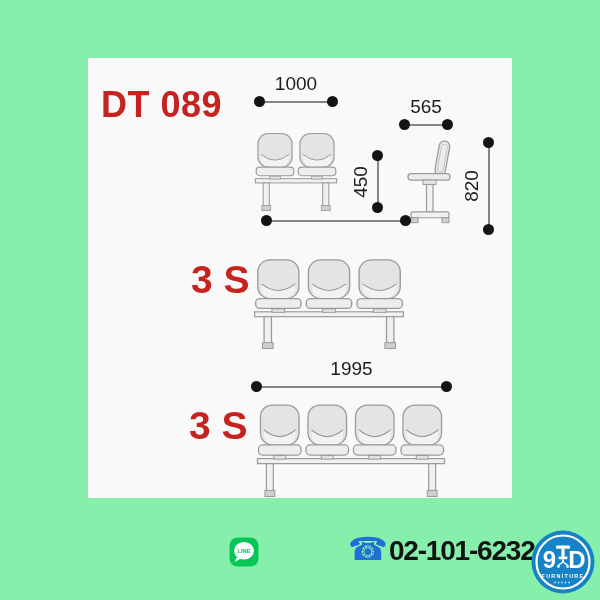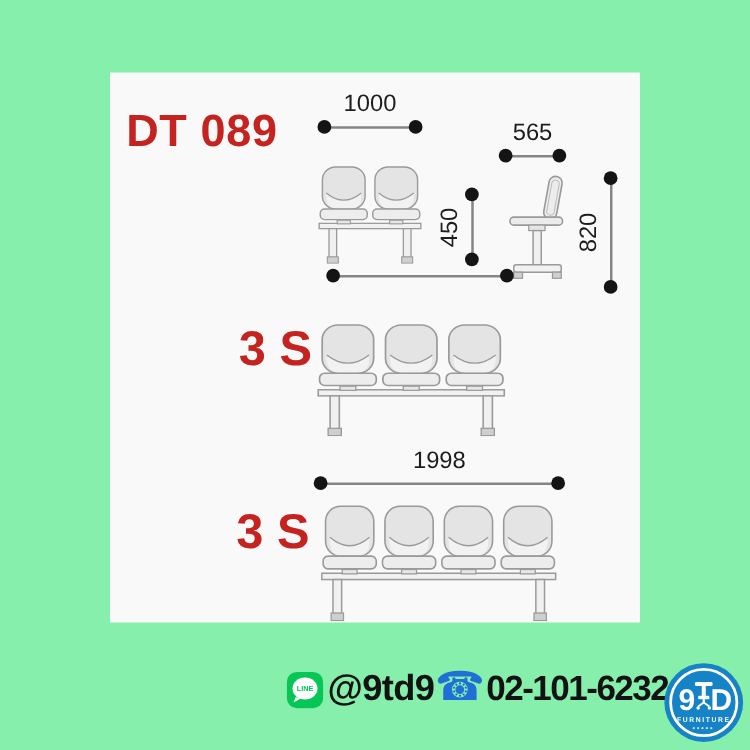--- a/index.html
+++ b/index.html
@@ -144,21 +144,21 @@
     <rect class="leg" x="10.5" y="61" width="7" height="27"></rect>
     <rect class="leg" x="126.5" y="61" width="7" height="27"></rect>
     <rect class="foot" x="9" y="87.5" width="10" height="6"></rect>
     <rect class="foot" x="125" y="87.5" width="10" height="6"></rect>
     <use href="#chairF"></use>
     <use href="#chairF" transform="translate(48,0)"></use>
     <use href="#chairF" transform="translate(96,0)"></use>
   </svg>
 
   <div class="hdim" style="left:251px;top:359px;width:201px;">
-    <span class="lbl">1998</span>
+    <span class="lbl">1995</span>
     <div class="track">
       <div class="dim-line"></div>
       <div class="dot a"></div>
       <div class="dot b"></div>
     </div>
   </div>
 
   <div class="red-label label-4s">3 S</div>
 
   <svg class="drawing" style="left:256px;top:402px;width:190px;height:95px" viewBox="0 0 192 94" preserveAspectRatio="none">
@@ -177,21 +177,20 @@
     <use href="#chairF" transform="translate(144,0)"></use>
   </svg>
 
   <svg class="drawing" style="left:229px;top:537px;width:30px;height:30px" viewBox="0 0 30 30">
     <rect x="0.5" y="0.5" width="29" height="29" rx="8" fill="#06c755"></rect>
     <ellipse cx="15" cy="13.8" rx="10" ry="8.8" fill="#fff"></ellipse>
     <path d="M7.5 20.5 L5.8 25 L11.5 21.8 Z" fill="#fff"></path>
     <text x="15" y="16" font-size="5.8" font-weight="bold" fill="#06c755" text-anchor="middle" font-family="Liberation Sans, sans-serif">LINE</text>
   </svg>
 
-  <div class="footer-text line-id">@9td9</div>
 
   <div class="phone-glyph">☎</div>
 
   <div class="footer-text phone-number">02-101-6232</div>
 
 
   <svg class="drawing" style="left:531px;top:530px;width:64px;height:64px" viewBox="0 0 64 64">
     <circle cx="32" cy="32" r="31.5" fill="#1583c5"></circle>
     <circle cx="32" cy="32" r="26.5" fill="none" stroke="#fff" stroke-width="2.2"></circle>
     <text x="18.5" y="38" font-size="24" font-weight="bold" fill="#fff" text-anchor="middle" font-family="Liberation Sans, sans-serif">9</text>

